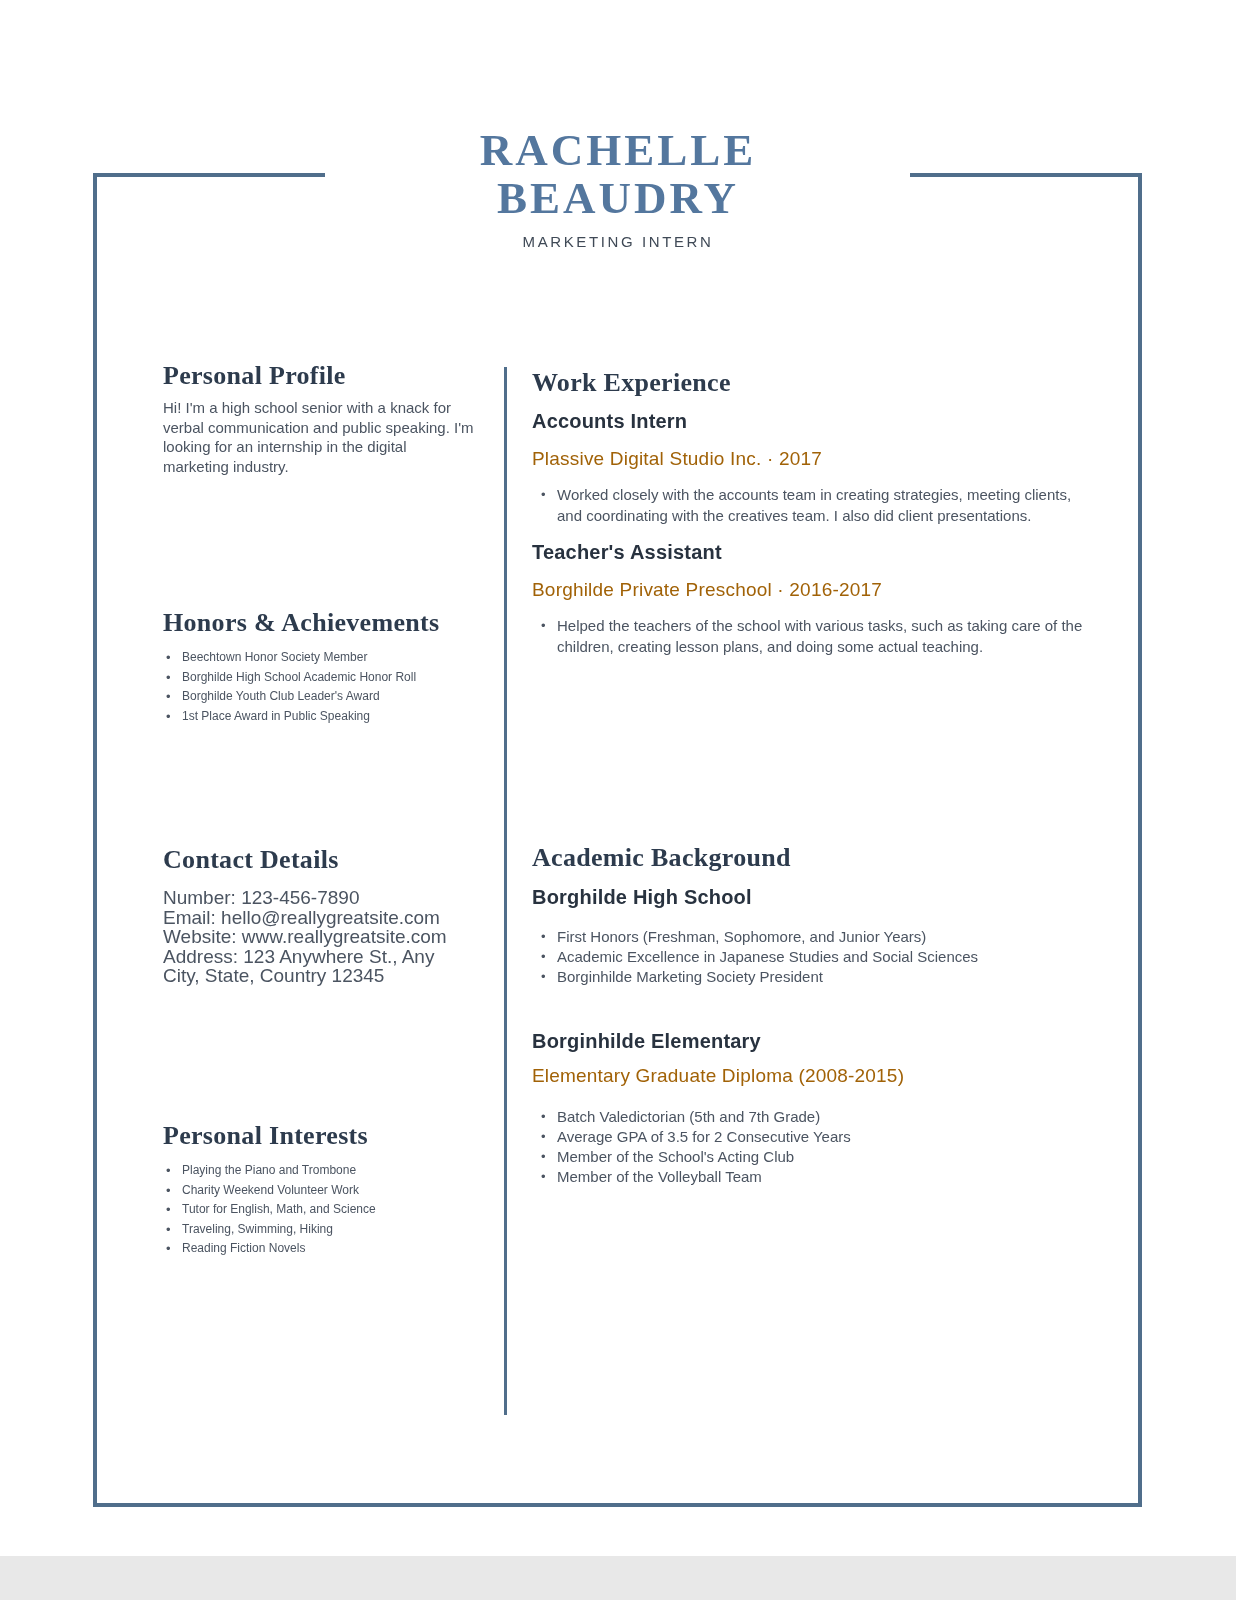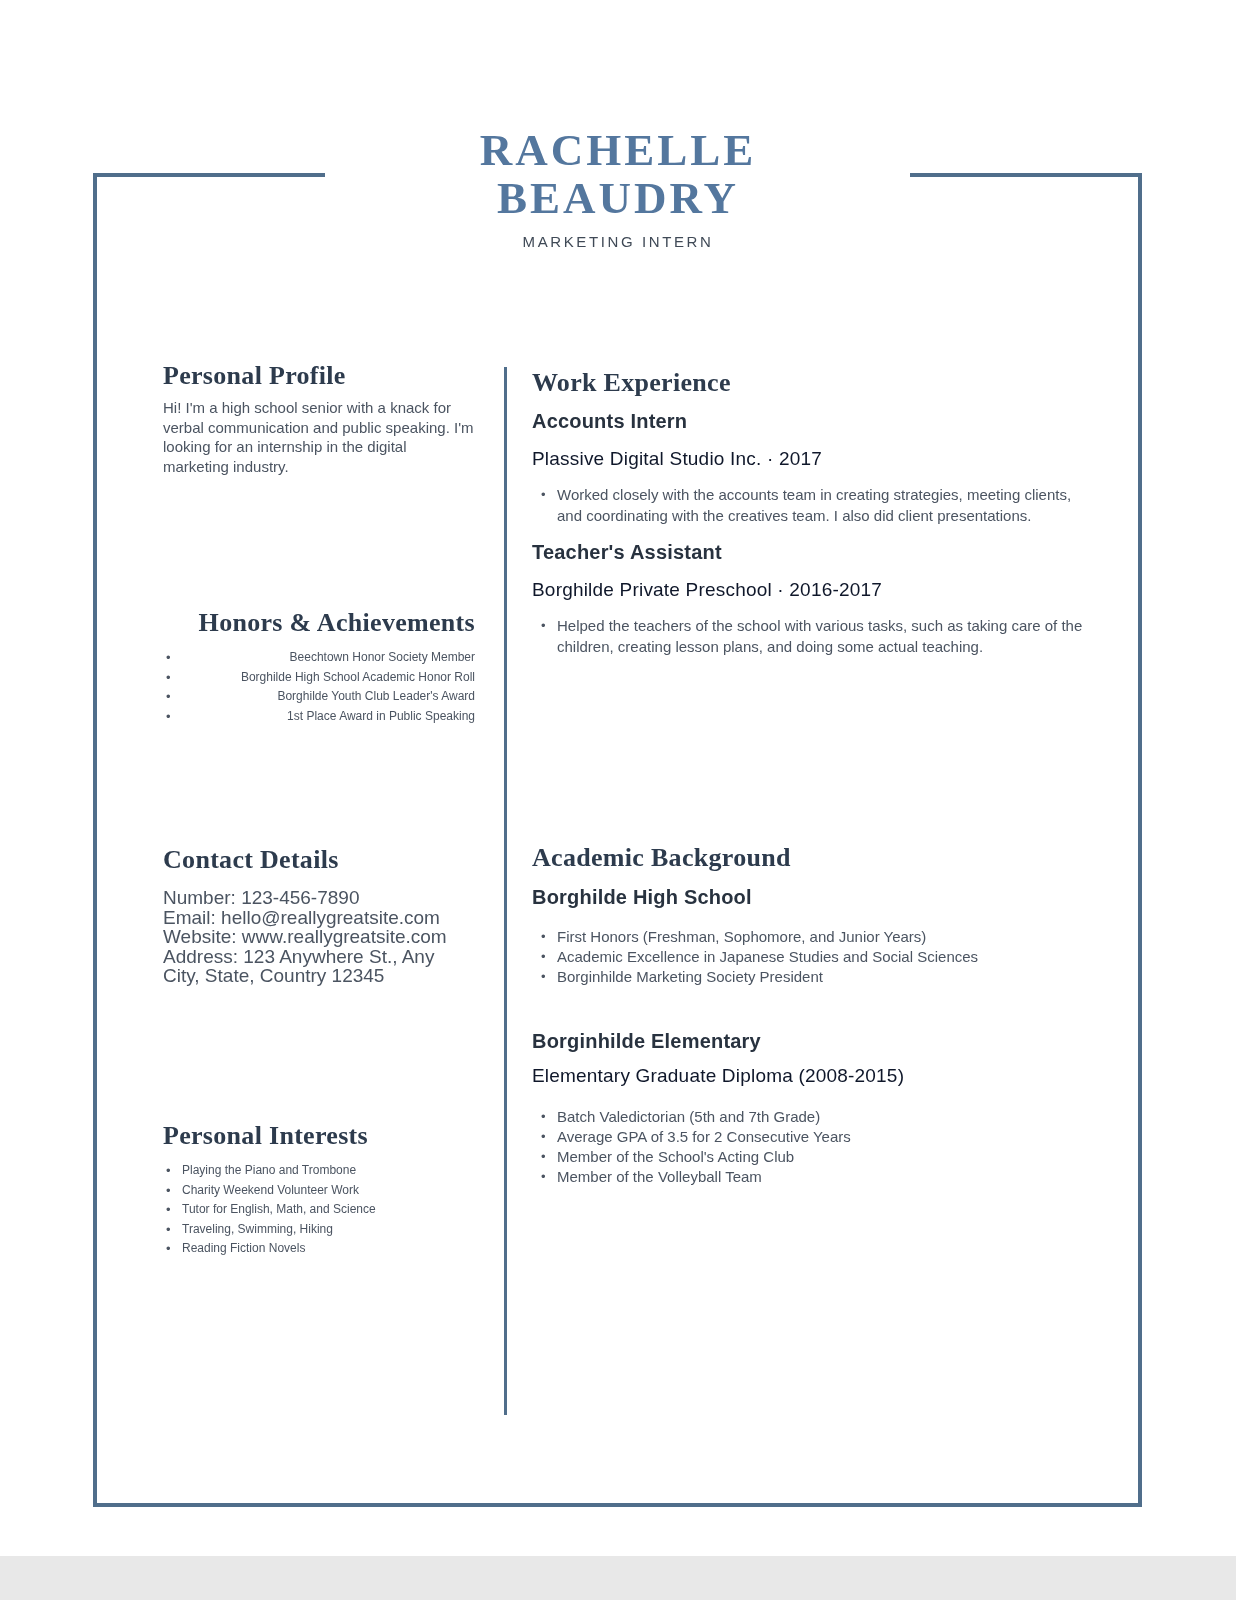--- a/index.html
+++ b/index.html
@@ -49,21 +49,21 @@
   .role{
     position:absolute;left:0;top:233px;width:1236px;
     text-align:center;
     font-size:15px;line-height:18px;
     letter-spacing:2.6px;
     color:#3f4956;
   }
   
   .section{position:absolute;}
   .sec-profile{left:163px;top:348px;width:312px;margin-top:12px;}
-  .sec-honors{left:163px;top:607px;width:312px;text-align:right;}
+  .sec-honors{left:163px;top:607px;width:312px;}
   .sec-contact{left:163px;top:844px;width:312px;}
   .sec-interests{left:163px;top:1120px;width:312px;}
   .sec-work{left:532px;top:367px;width:560px;}
   .sec-academic{left:532px;top:842px;width:560px;}
 
   h2.sec-heading{
     font-family:"Liberation Serif",serif;
     font-weight:bold;
     font-size:26px;line-height:32px;
     letter-spacing:0.3px;
@@ -94,21 +94,21 @@
   }
   
   h3.job-title{
     font-size:20px;line-height:25px;
     font-weight:bold;
     color:var(--subheading-navy);
     letter-spacing:0.2px;
   }
   .org-line{
     font-size:19px;line-height:24px;
-    color:#0f172a;
+    color:#a16207;
     letter-spacing:0.2px;
   }
   ul.right-list{list-style:none;padding-left:9px;}
   ul.right-list li{
     position:relative;
     padding-left:16px;
     font-size:15px;
     color:var(--body-gray);
   }
   ul.right-list li::before{

